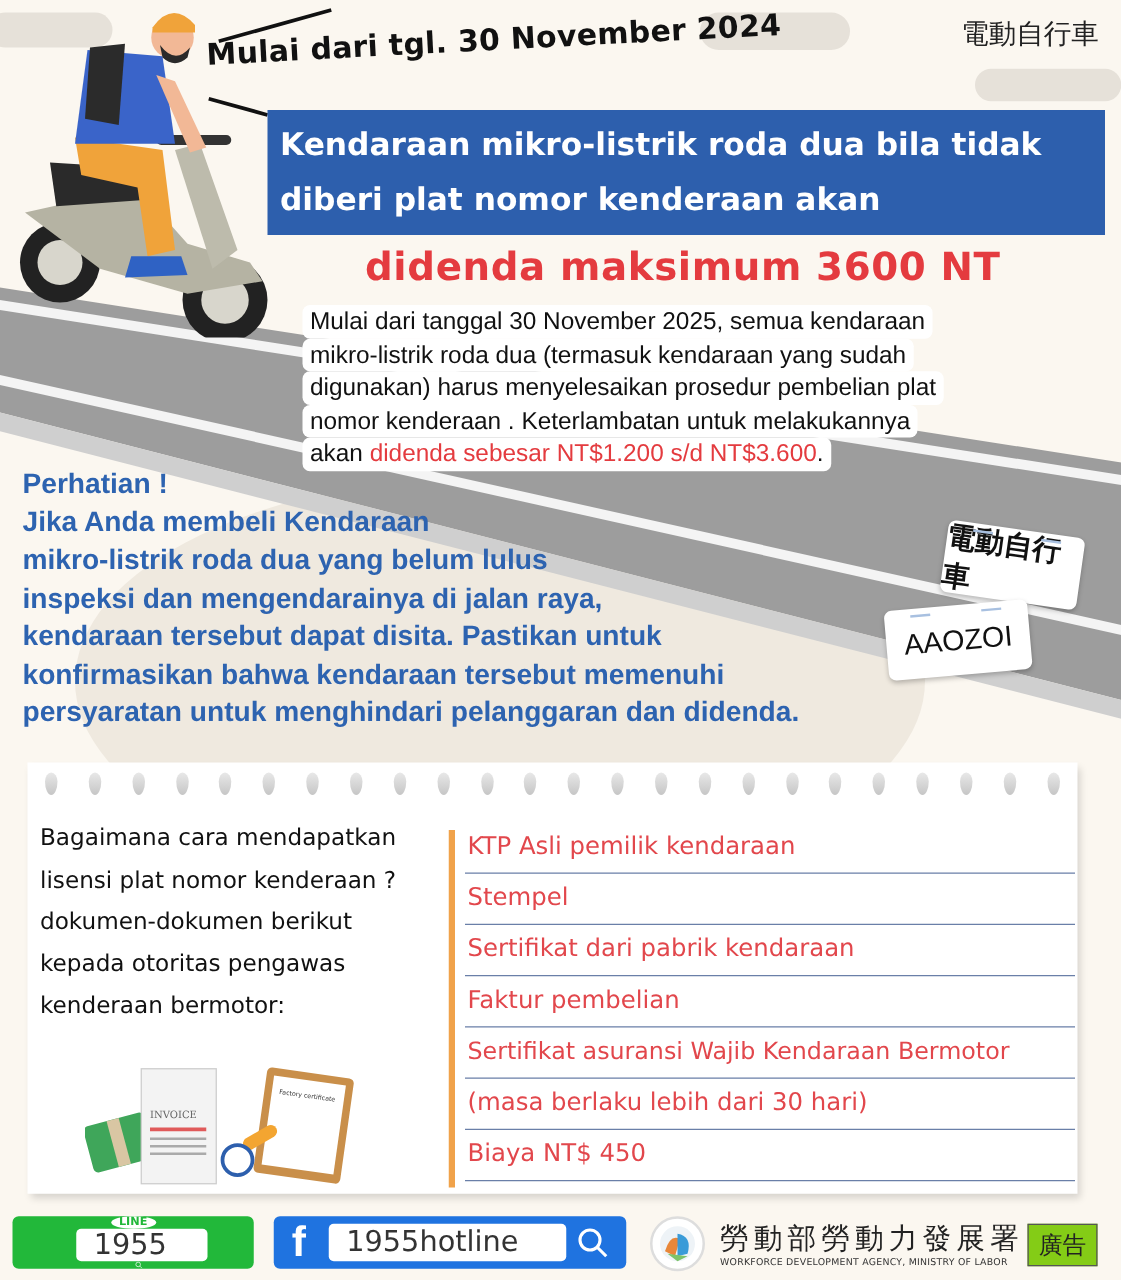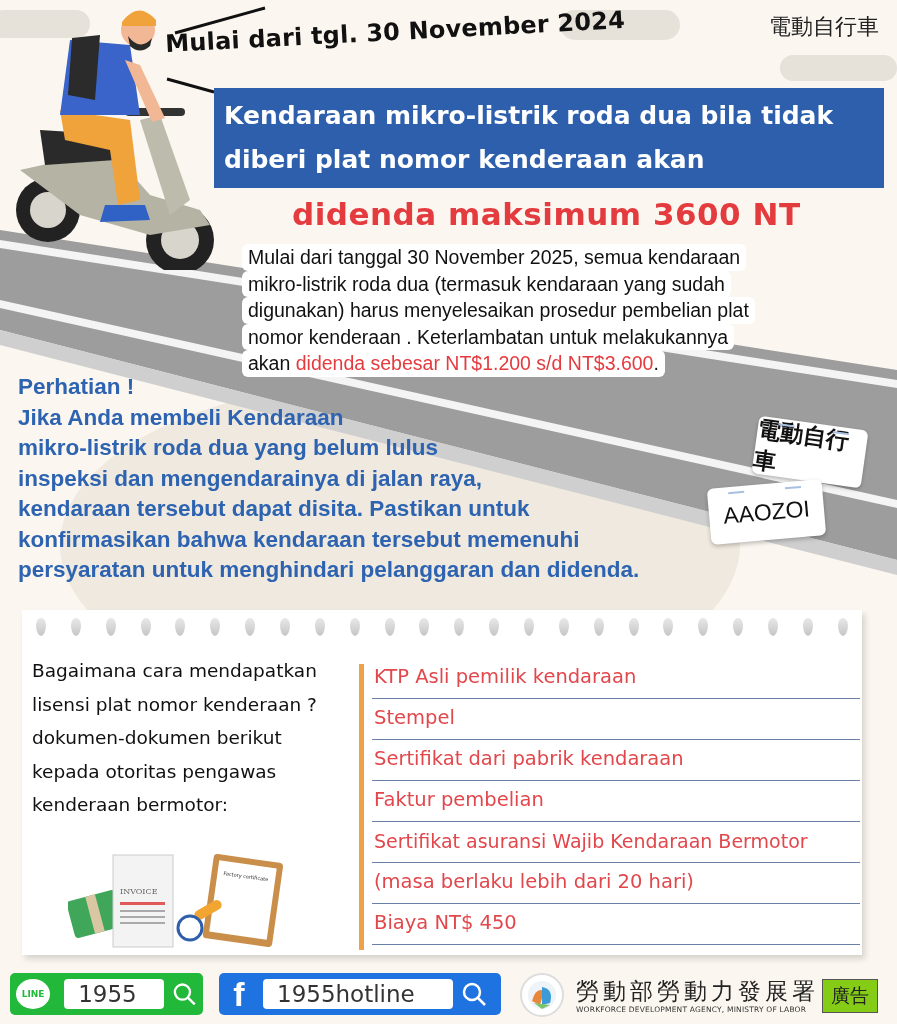--- a/index.html
+++ b/index.html
@@ -107,21 +107,21 @@
     white-space: nowrap;
   }
 
   .docs-illus { position: absolute; left: 68px; top: 850px; }
 
   
   .pill {
     position: absolute; top: 973px; height: 42px; border-radius: 5px;
     display: flex; align-items: center; padding: 0 6px;
   }
-  .pill-line { left: 10px; width: 193px; background: #22b83a; }
+  .pill-line { left: 10px; width: 193px; background: #22b83a; flex-direction: column; }
   .pill-fb { left: 219px; width: 282px; background: #1f73e0; }
   .pill .field {
     background: #fff; border-radius: 4px; height: 30px;
     display: flex; align-items: center; padding-left: 14px;
     font-size: 23px; color: #333;
   }
   .pill-line .field { width: 105px; margin-left: 14px; }
   .pill-fb .field { width: 190px; margin-left: 10px; }
   .line-badge {
     width: 36px; height: 30px; border-radius: 50%; background: #fff;
@@ -271,21 +271,21 @@
     <div>kepada otoritas pengawas</div>
     <div>kenderaan bermotor:</div>
   </div>
   <div class="card-divider"></div>
   <div class="doc-list">
     <div class="doc-item">KTP Asli pemilik kendaraan</div>
     <div class="doc-item">Stempel</div>
     <div class="doc-item">Sertifikat dari pabrik kendaraan</div>
     <div class="doc-item">Faktur pembelian</div>
     <div class="doc-item" style="font-size:19px;">Sertifikat asuransi Wajib Kendaraan Bermotor</div>
-    <div class="doc-item">(masa berlaku lebih dari 20 hari)</div>
+    <div class="doc-item">(masa berlaku lebih dari 30 hari)</div>
     <div class="doc-item">Biaya NT$ 450</div>
   </div>
 </div>
 
 <svg class="docs-illus" width="220" height="100" viewBox="0 0 220 100">
 
   <rect x="2" y="45" width="50" height="38" rx="4" fill="#3fa65a" transform="rotate(-15 27 64)"></rect>
   <rect x="22" y="45" width="10" height="38" fill="#d9c6a3" transform="rotate(-15 27 64)"></rect>
 
   <rect x="45" y="5" width="60" height="92" fill="#f3f3f3" stroke="#ccc"></rect>

